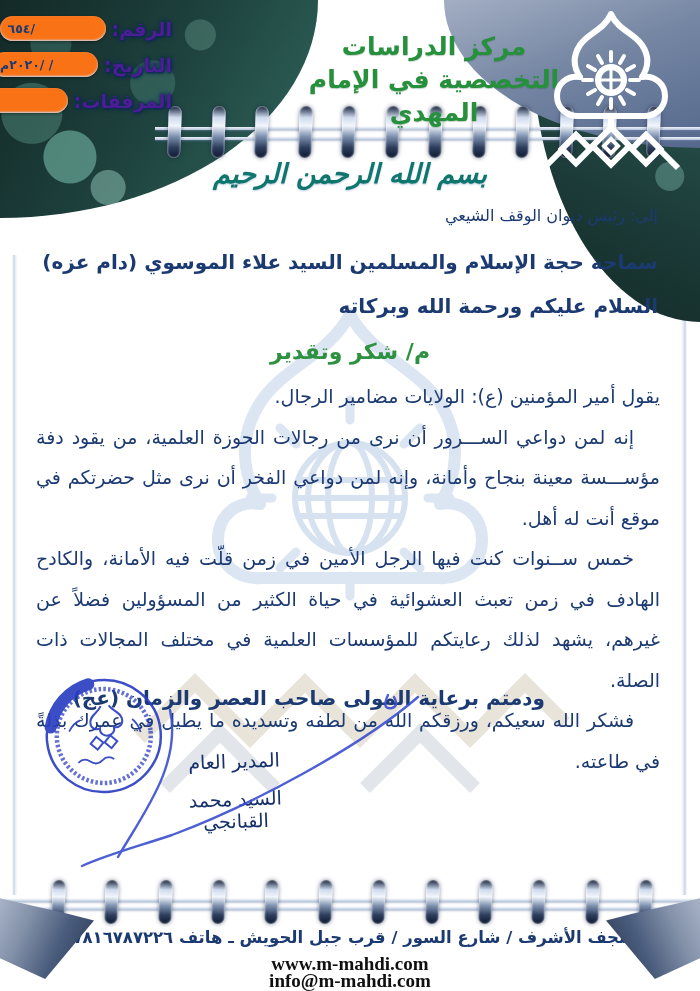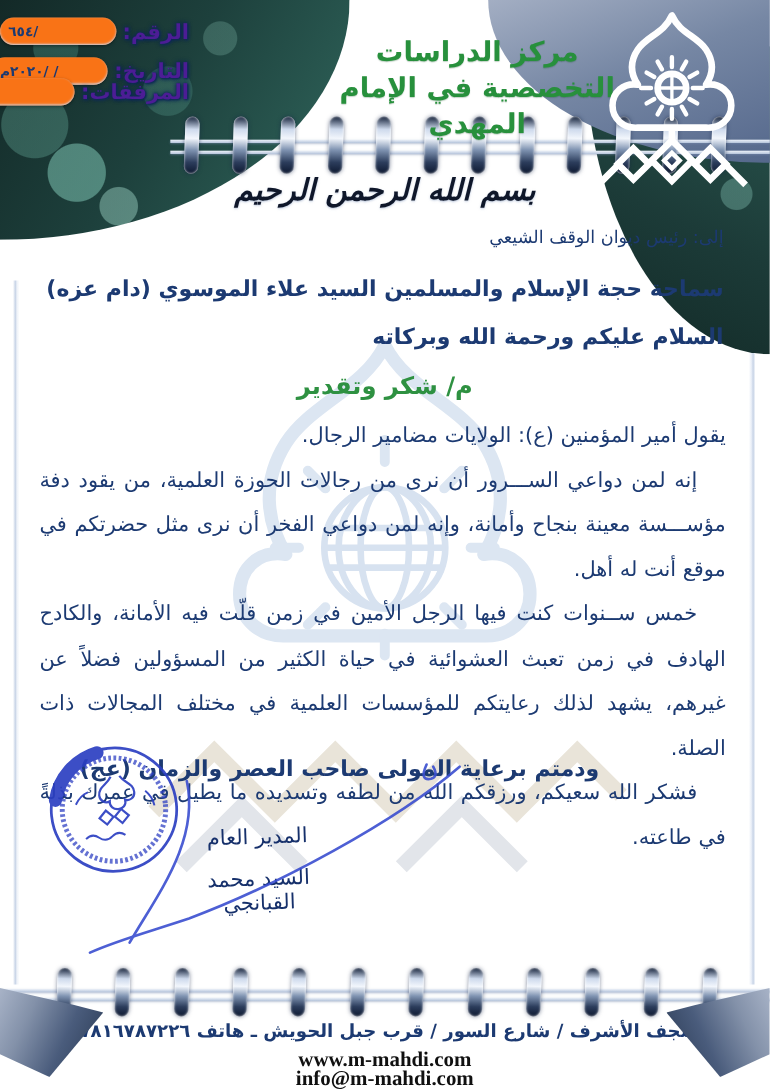--- a/index.html
+++ b/index.html
@@ -68,21 +68,21 @@
   .fold.left{left:0;clip-path:polygon(0 6%,72% 24%,100% 32%,48% 100%,0 76%);
     background:linear-gradient(115deg,#aab5c9 0%,#8391a9 30%,#4a5c7c 62%,#273750 100%);}
   .fold.right{right:0;clip-path:polygon(100% 6%,28% 24%,0 32%,52% 100%,100% 76%);
     background:linear-gradient(245deg,#aab5c9 0%,#8391a9 30%,#4a5c7c 62%,#273750 100%);}
 
   
   .watermark{position:absolute;left:130px;top:308px;z-index:1;}
 
   
   .txt{position:absolute;color:#1c3a72;z-index:4;}
-  .bismillah{top:158px;left:0;right:0;text-align:center;color:#0f172a;
+  .bismillah{top:158px;left:0;right:0;text-align:center;color:#0f766e;
     font-size:27px;font-weight:bold;font-style:italic;
     text-shadow:0 1px 2px rgba(140,160,195,.55);}
   .to-line{top:206px;right:42px;font-size:16px;font-weight:normal;}
   .recipient-line{top:250px;right:42px;font-size:20px;font-weight:bold;}
   .greeting-line{top:294px;right:42px;font-size:20px;font-weight:bold;}
   .subject-line{top:339px;left:0;right:0;text-align:center;color:#2e9141;
     font-size:22px;font-weight:bold;}
   .body-block{top:376px;right:40px;left:36px;font-size:19px;line-height:40.5px;
     text-align:justify;}
   .body-block p{margin:0;}
@@ -150,21 +150,21 @@
   </svg>
 
   <div class="field-row" style="top:16px">
     <span class="field-label">الرقم:</span>
     <span class="field-box">/٦٥٤</span>
   </div>
   <div class="field-row" style="top:52px">
     <span class="field-label">التاريخ:</span>
     <span class="field-box">/  /٢٠٢٠م</span>
   </div>
-  <div class="field-row" style="top:71px">
+  <div class="field-row" style="top:88px">
     <span class="field-label">المرفقات:</span>
     <span class="field-box"></span>
   </div>
 
   <div class="rail t1"></div>
   <div class="rail t2"></div>
   <div class="rings top">
       <div class="ring"></div>
       <div class="ring"></div>
       <div class="ring"></div>

